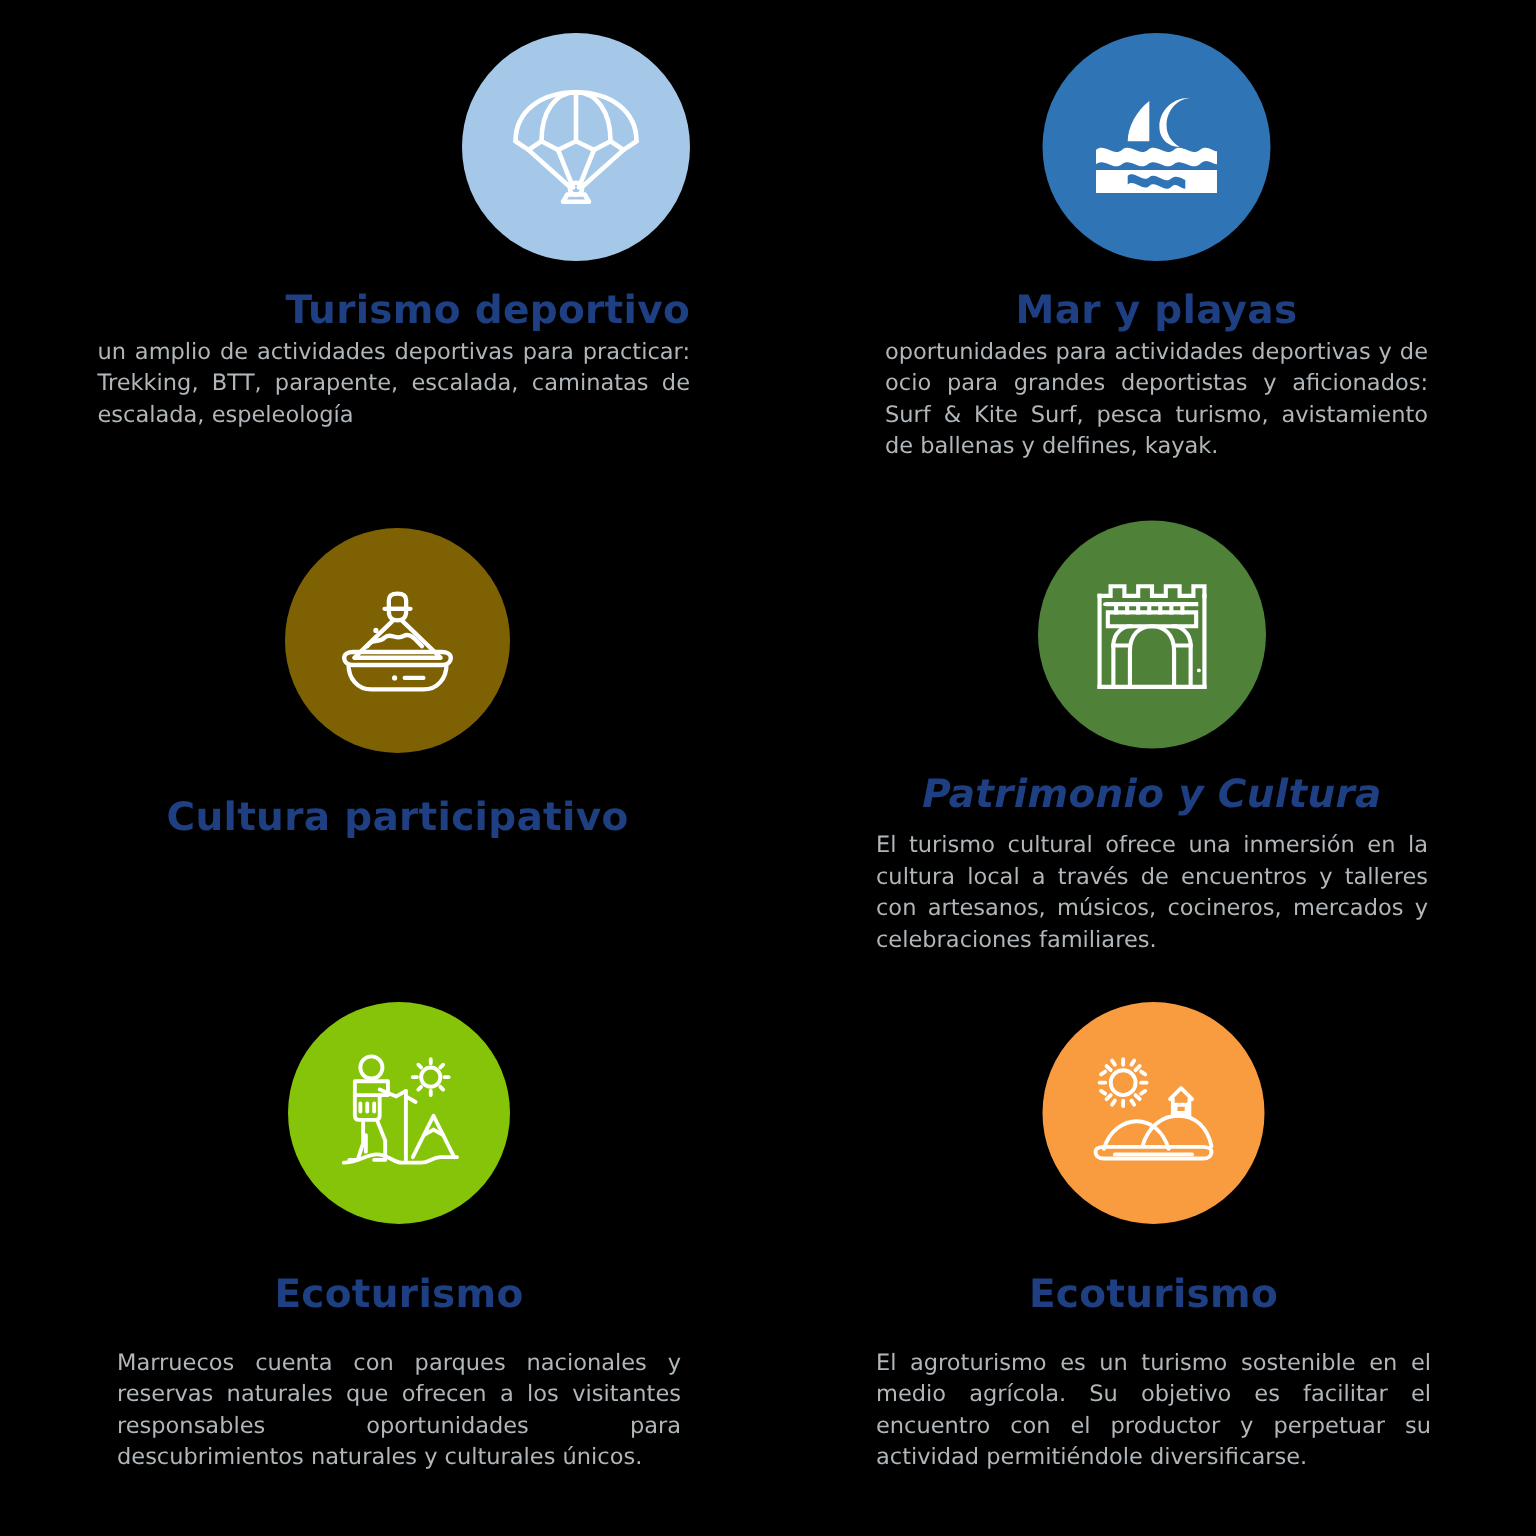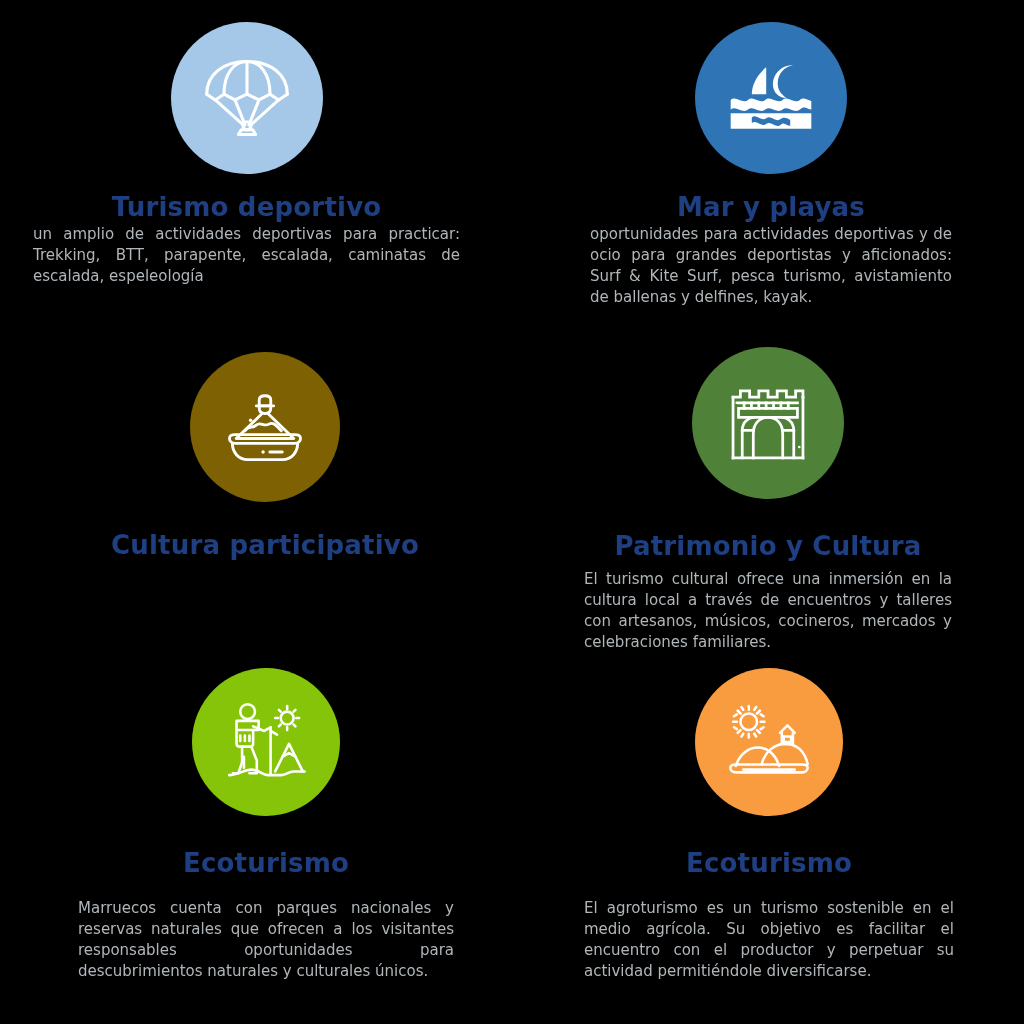--- a/index.html
+++ b/index.html
@@ -23,21 +23,21 @@
     grid-template-rows: 335px 325px 364px;
   }
   .card {
     position: relative;
     display: flex;
     flex-direction: column;
     align-items: center;
     box-sizing: border-box;
   }
   
-  .card-0 { padding: 22px 52px 0 33px; }
+  .card-0 { padding: 22px 52px 0 65px; align-items: flex-end; }
   .card-1 { padding: 22px 72px 0 78px; }
   .card-2 { padding: 17px 60px 0 78px; }
   .card-3 { padding: 12px 72px 0 72px; }
   .card-4 { padding: 8px 58px 0 78px; }
   .card-5 { padding: 8px 70px 0 72px; }
 
   .icon-circle {
     border-radius: 50%;
     display: flex;
     align-items: center;
@@ -65,21 +65,21 @@
   }
 
   
   .card-0 .icon-circle { width: 152px; height: 152px; }
   .card-0 .card-title { margin-top: 18px; margin-bottom: 2px; }
   .card-1 .icon-circle { width: 152px; height: 152px; }
   .card-1 .card-title { margin-top: 18px; margin-bottom: 2px; }
   .card-2 .icon-circle { width: 150px; height: 150px; }
   .card-2 .card-title { margin-top: 28px; margin-bottom: 14px; }
   .card-3 .icon-circle { width: 152px; height: 152px; }
-  .card-3 .card-title { margin-top: 32px; margin-bottom: 8px; }
+  .card-3 .card-title { margin-top: 16px; margin-bottom: 8px; font-style: italic; }
   .card-4 .icon-circle { width: 148px; height: 148px; }
   .card-4 .card-title { margin-top: 32px; margin-bottom: 20px; }
   .card-5 .icon-circle { width: 148px; height: 148px; }
   .card-5 .card-title { margin-top: 32px; margin-bottom: 20px; }
 </style>
 </head>
 <body>
 
 <div id="page">
   <div class="grid">

